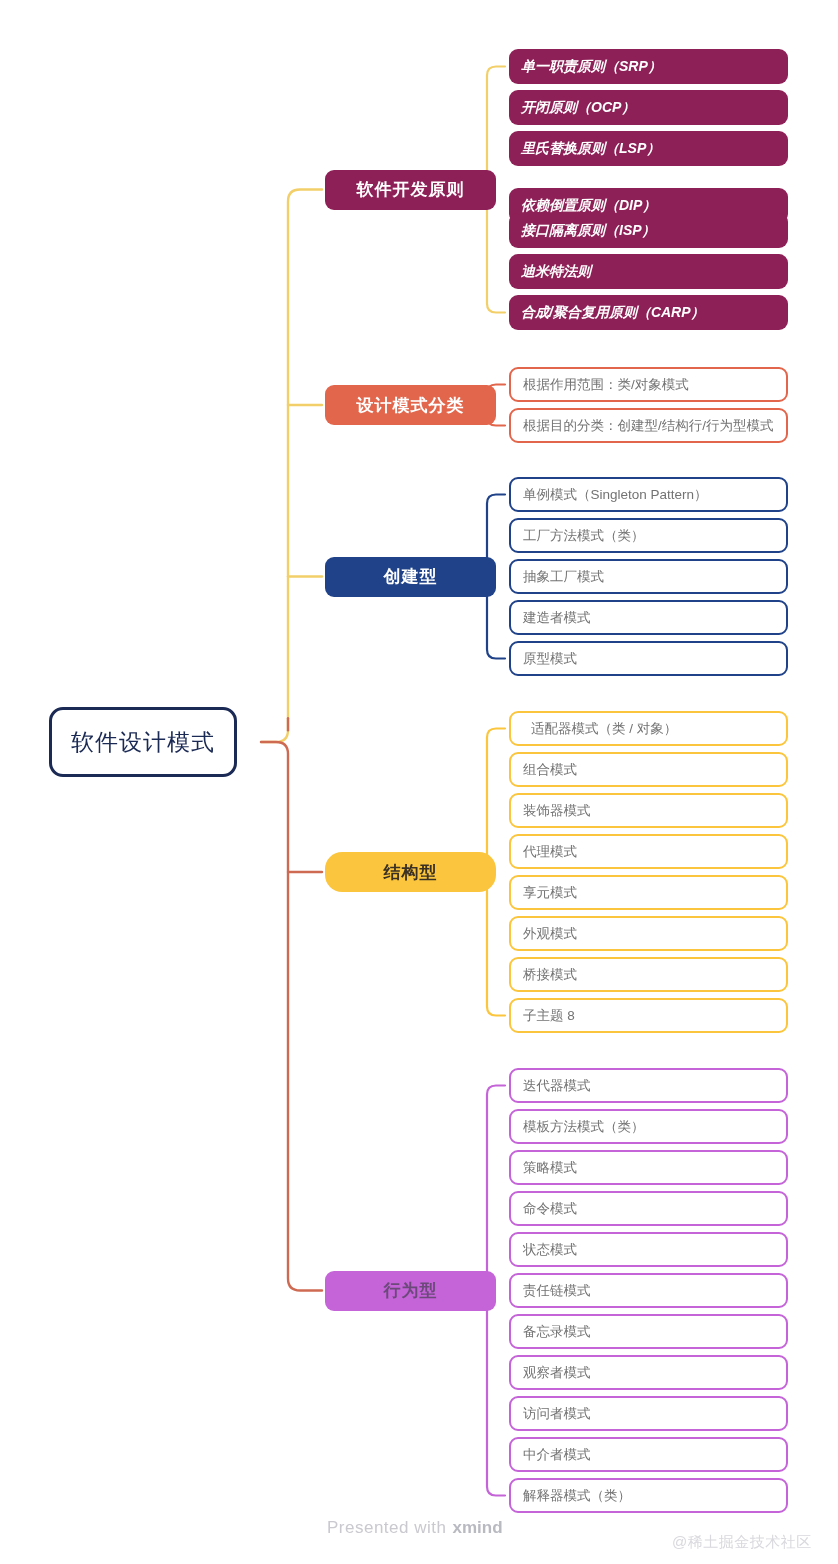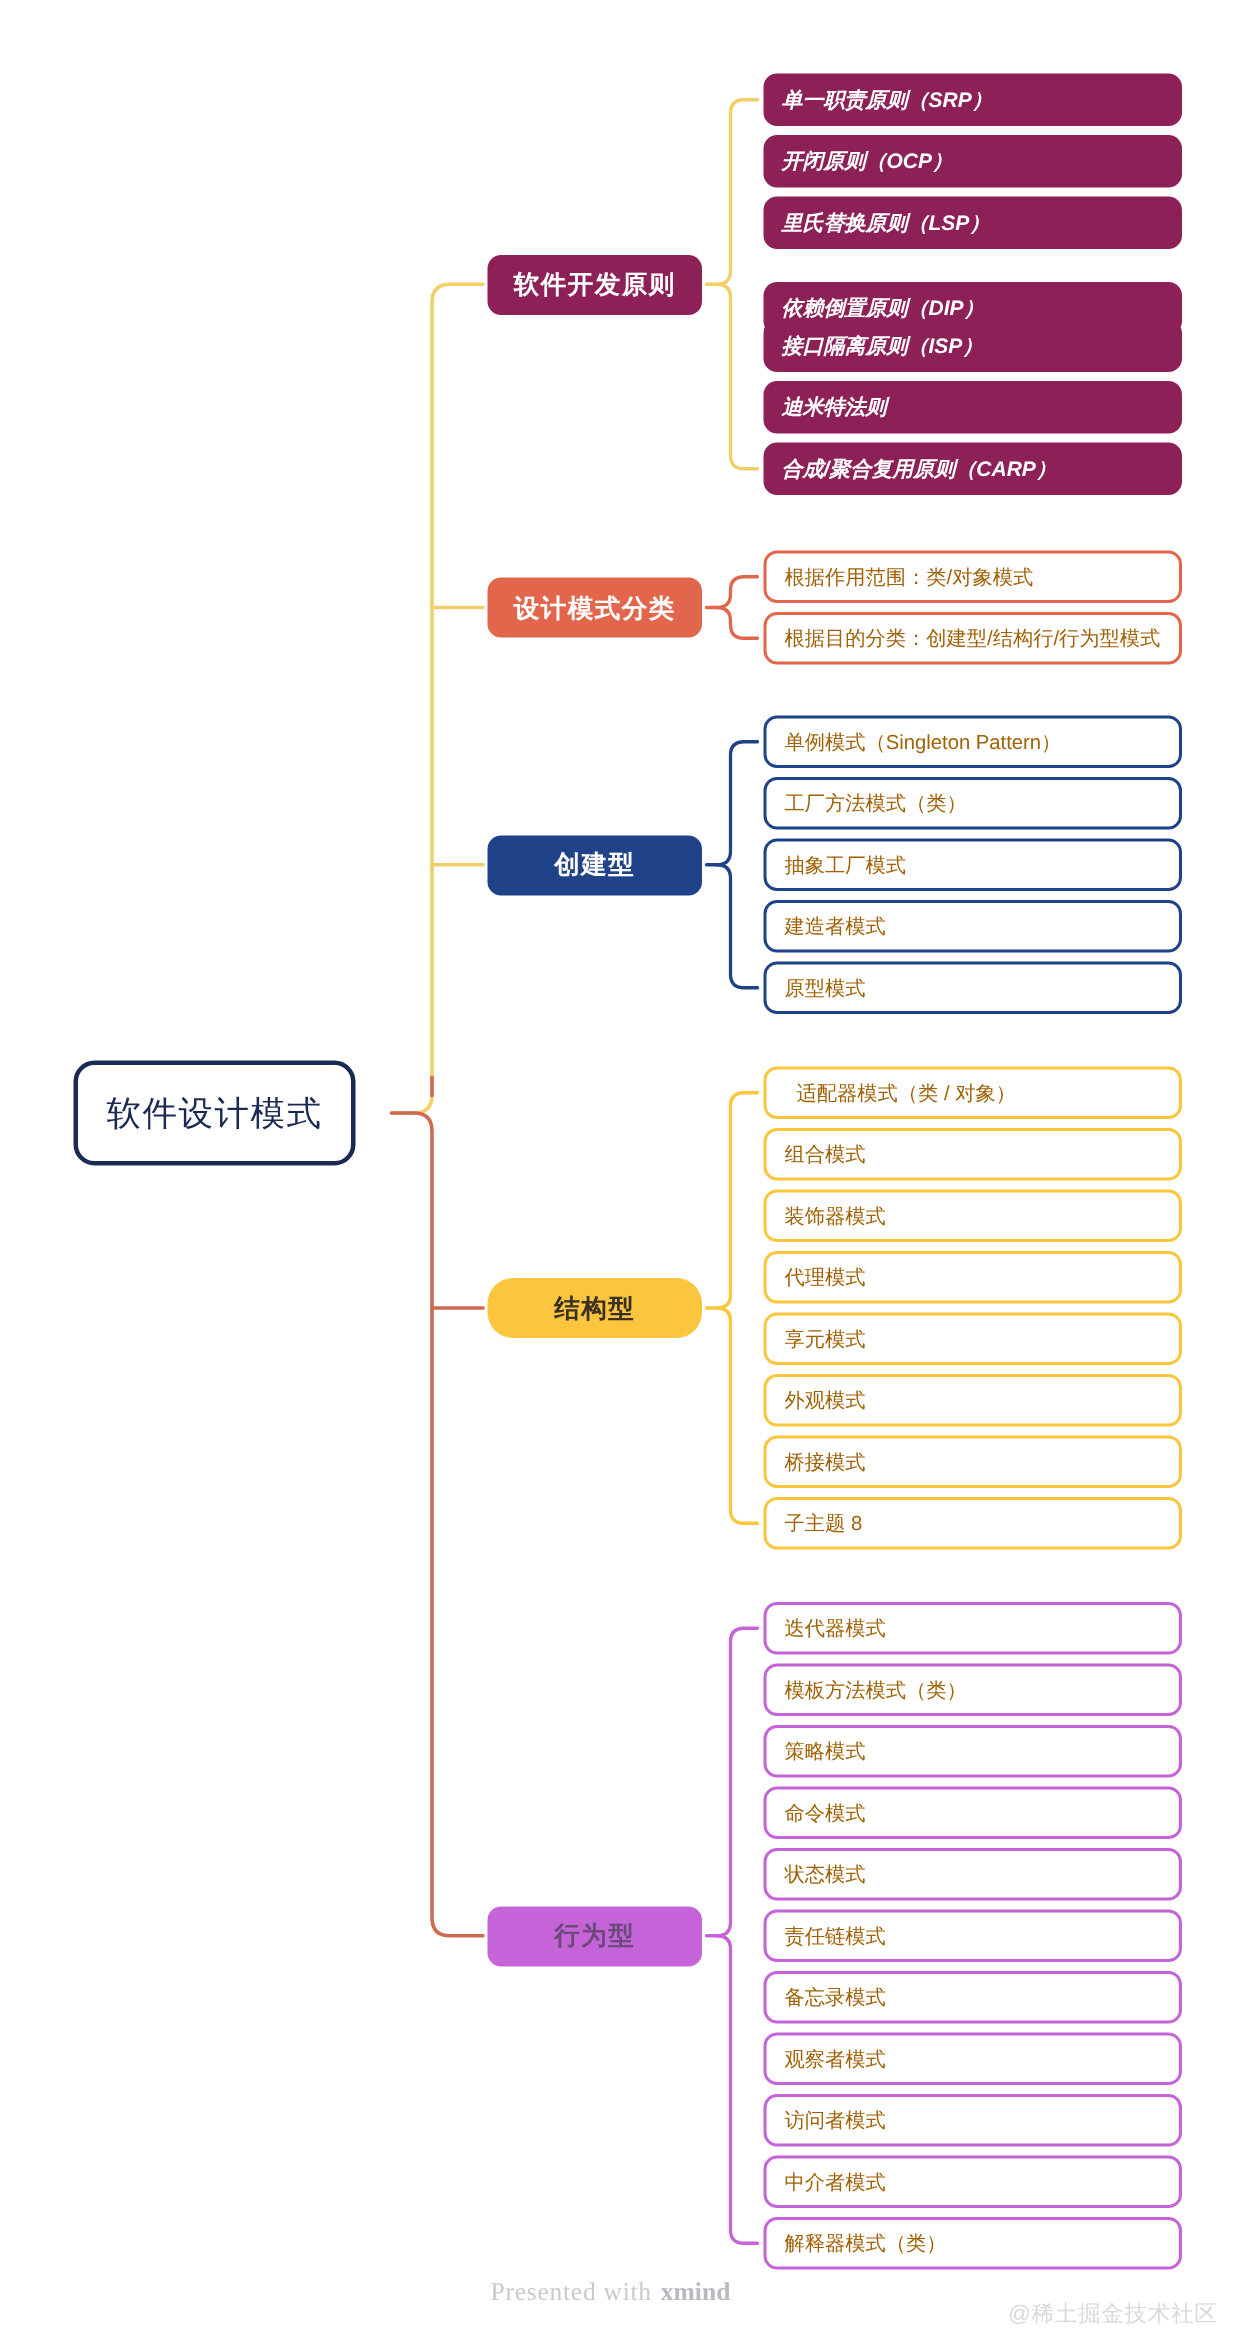--- a/index.html
+++ b/index.html
@@ -42,21 +42,21 @@
     justify-content: center;
     color: #1b2a54;
     font-size: 23px;
     letter-spacing: 1px;
   }
 
   
   .branch-node {
     position: absolute;
     left: 325px;
-    width: 143px;
+    width: 171px;
     height: 40px;
     box-sizing: border-box;
     border-radius: 9px;
     display: flex;
     align-items: center;
     justify-content: center;
     font-size: 17px;
     font-weight: bold;
     letter-spacing: 1px;
   }
@@ -79,35 +79,34 @@
     border: none;
     color: #ffffff;
     font-weight: bold;
     font-size: 14px;
     font-style: italic;
   }
   .leaf.outlined {
     background: #ffffff;
     border-width: 2px;
     border-style: solid;
-    color: #a16207;
+    color: #737373;
   }
 
   
   .xmind-mark {
     position: absolute;
     left: 327px;
     top: 1518px;
     font-size: 17px;
     color: #c9c9cf;
     letter-spacing: 0.5px;
     display: flex;
     align-items: baseline;
     gap: 6px;
-    font-family: Liberation Serif, serif;
   }
   .xmind-mark .brand {
     font-weight: bold;
     color: #b9b9c2;
     letter-spacing: 0px;
   }
   .site-mark {
     position: absolute;
     left: 672px;
     top: 1533px;

